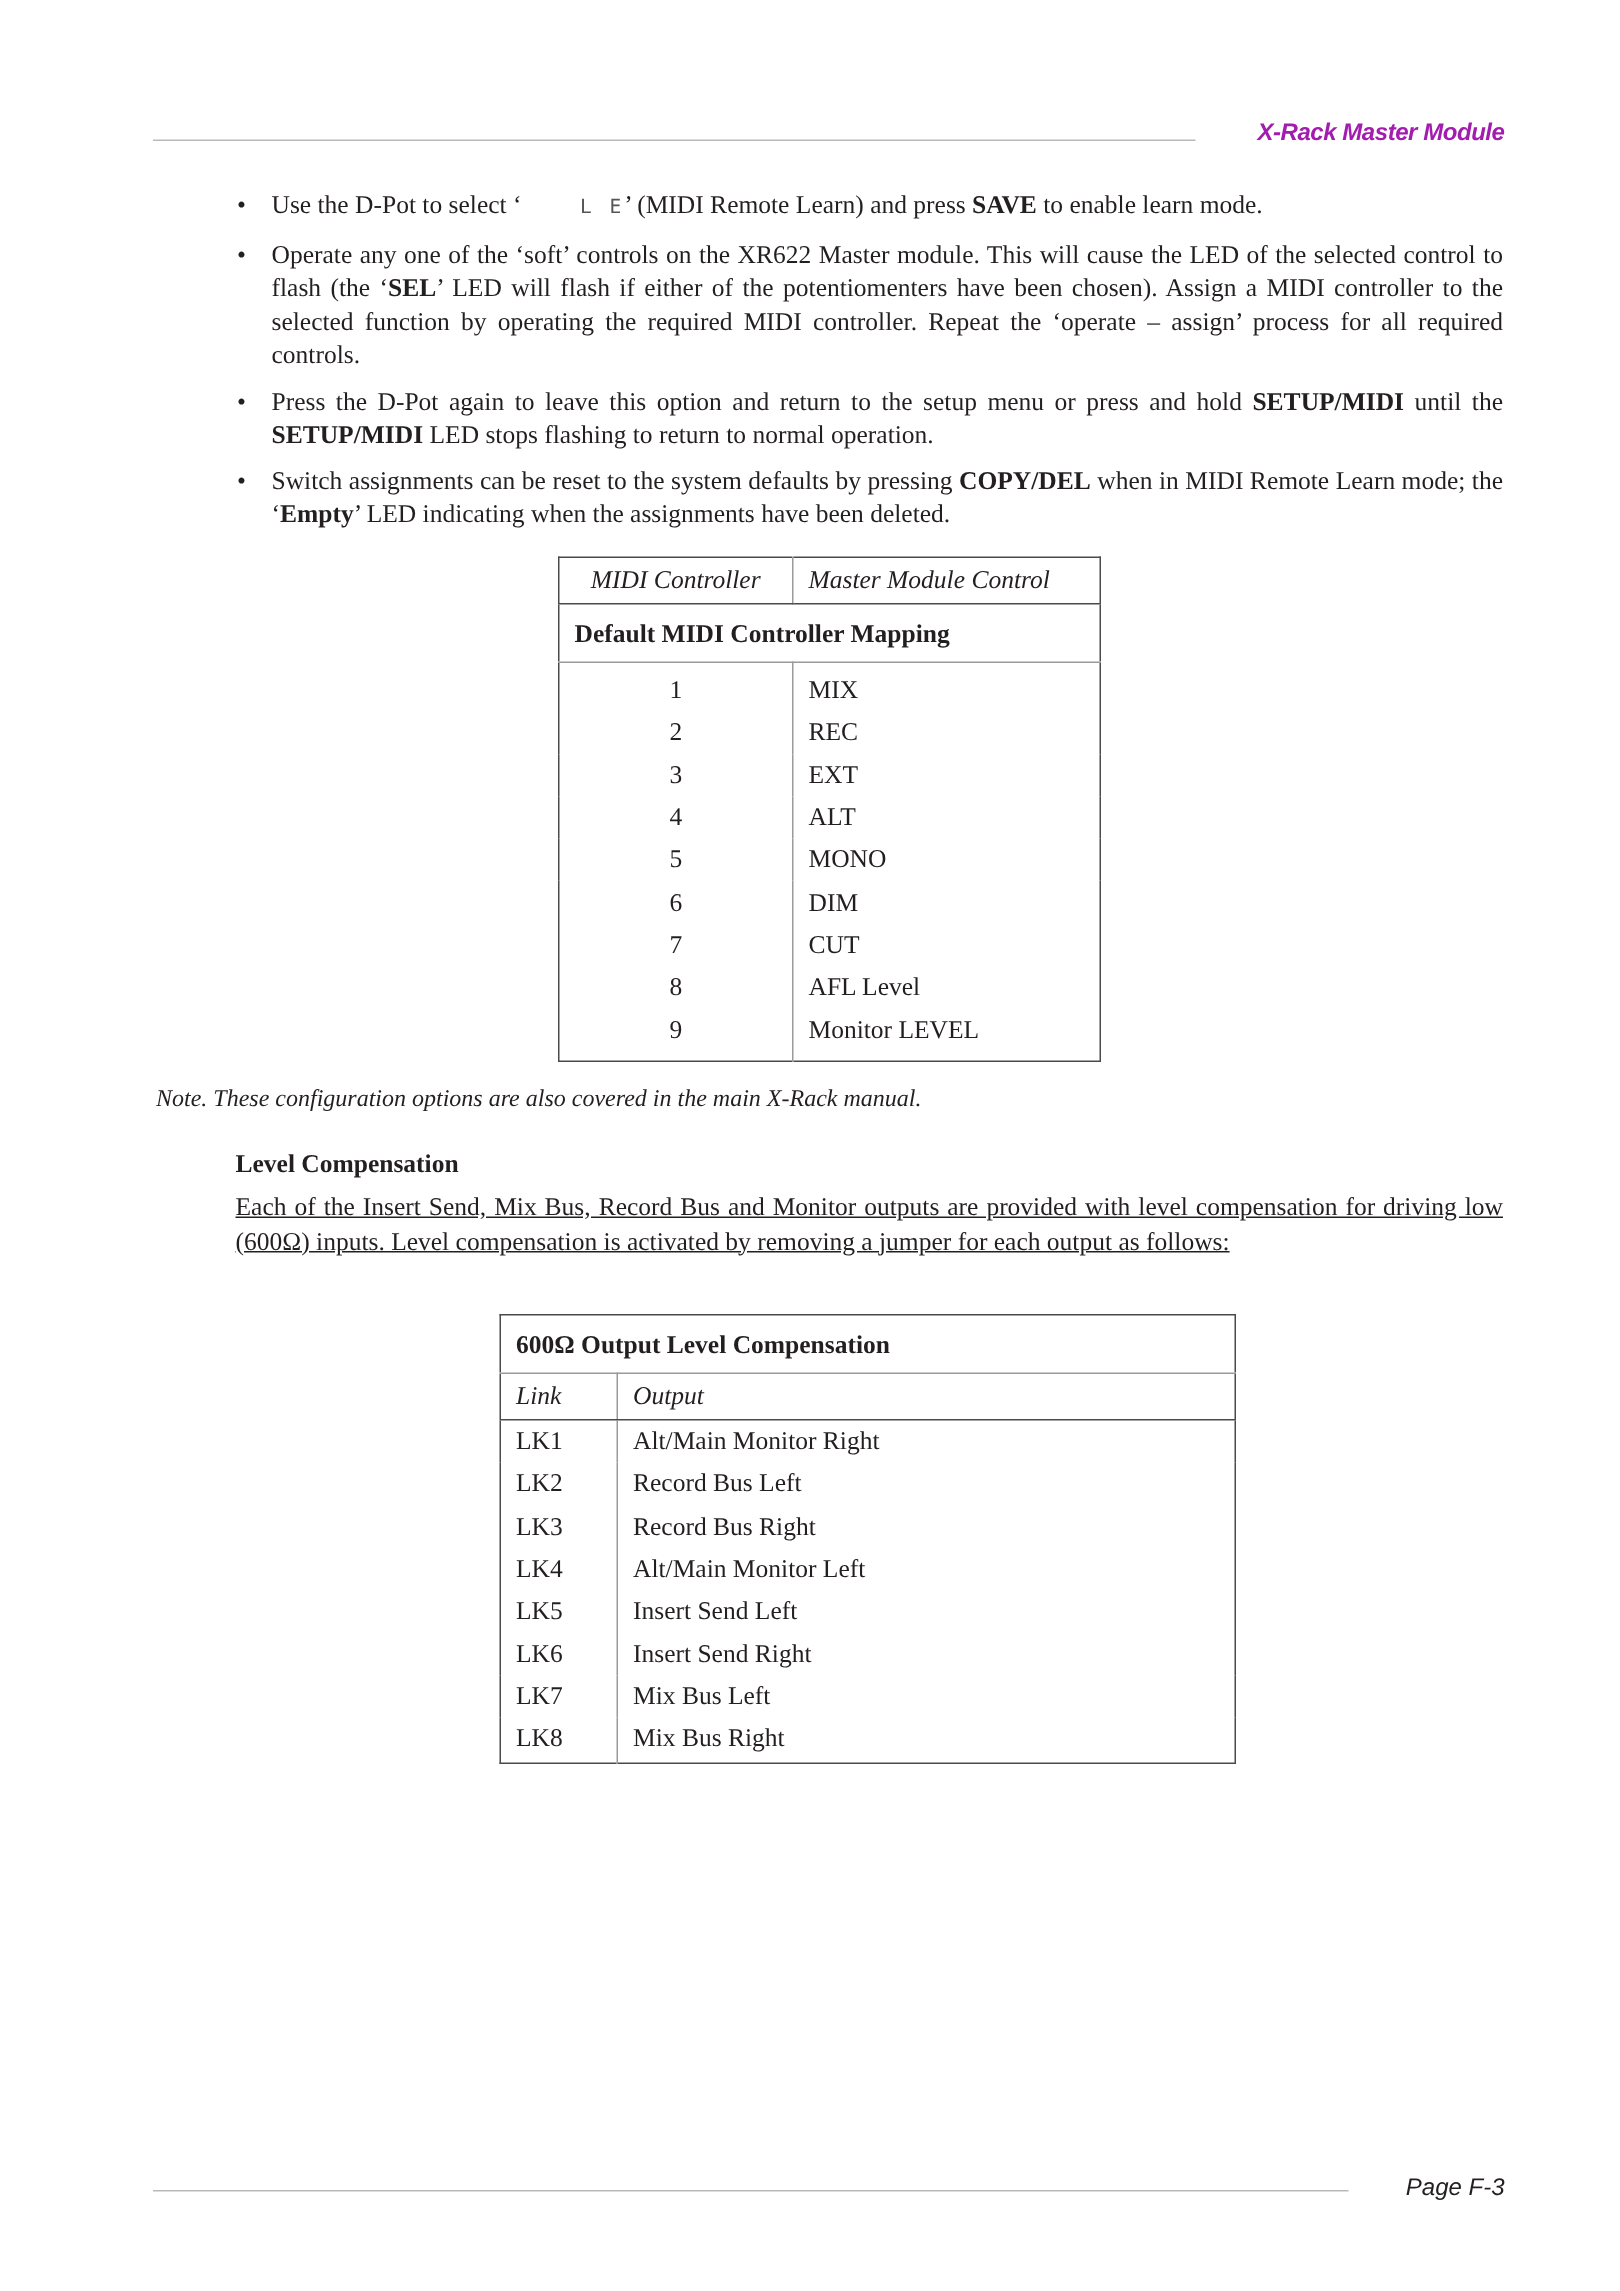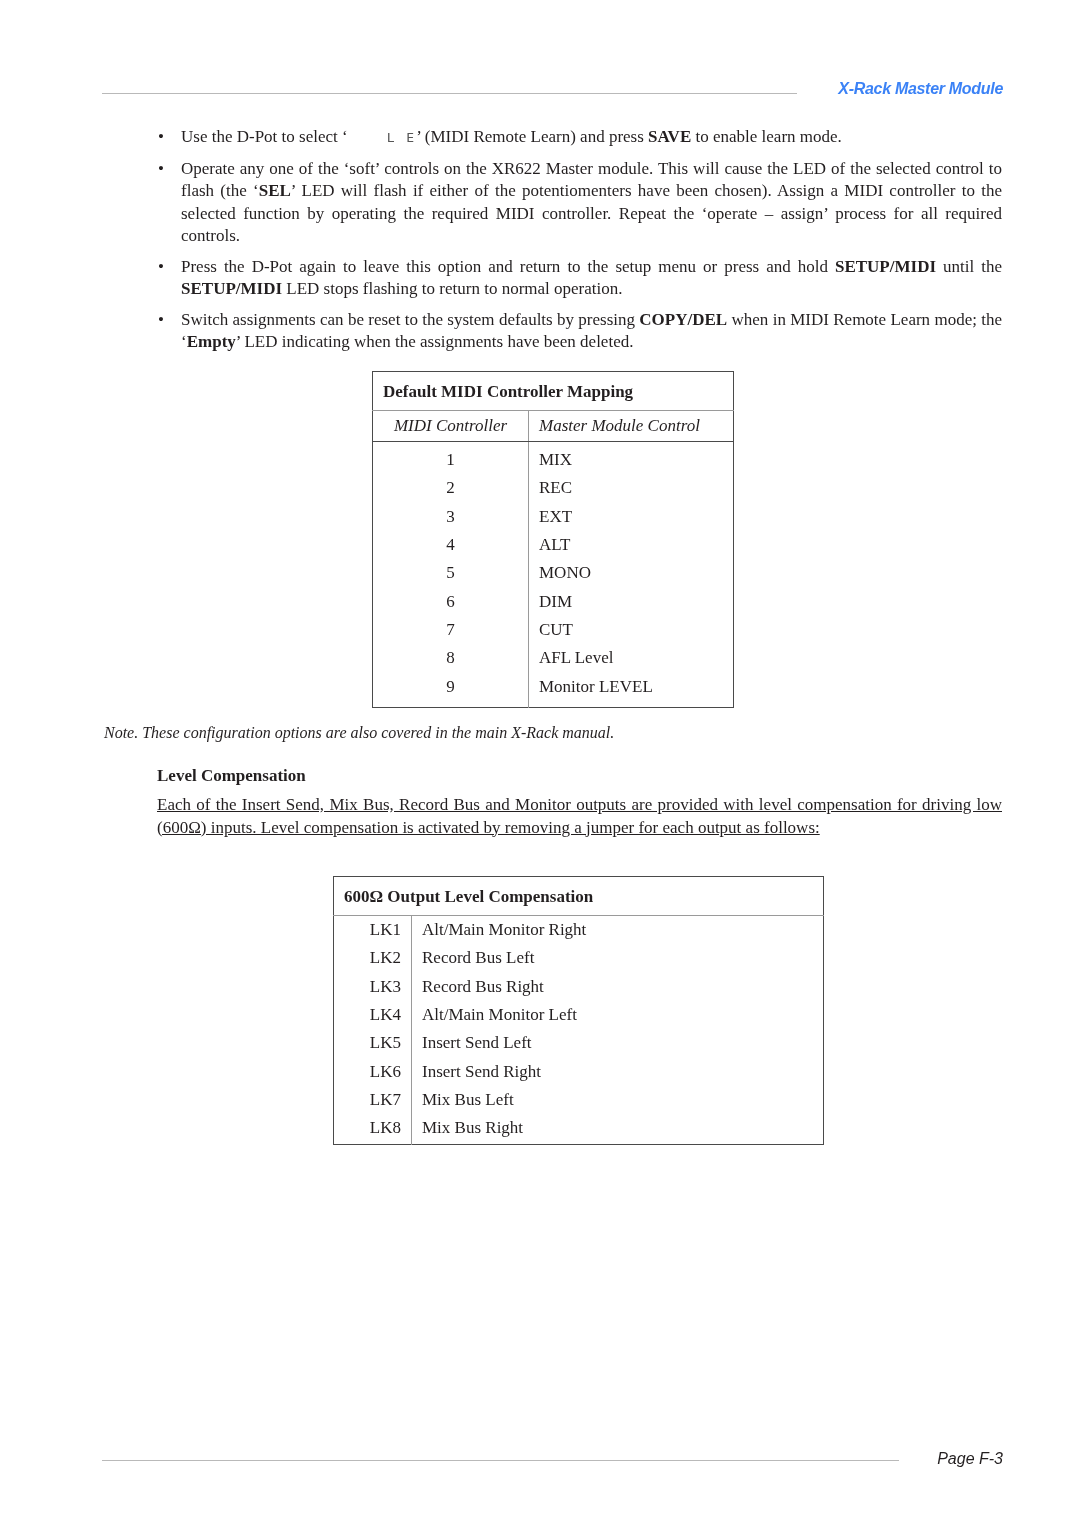--- a/index.html
+++ b/index.html
@@ -1,21 +1,21 @@
 <!DOCTYPE html>
 <html><head>
 <meta charset="utf-8">
 <style>
   html, body { margin: 0; padding: 0; background: #ffffff; }
   body { width: 1080px; height: 1527px; position: relative; overflow: hidden;
          font-family: "Liberation Serif", "DejaVu Serif", serif; color: #231f20; }
 
   .header-rule { position: absolute; left: 102px; top: 93px; width: 695px; height: 1px; background: #b9b9b9; }
   .header-title { position: absolute; right: 77px; top: 80px; font-family: "Liberation Sans", sans-serif;
-                  font-style: italic; font-weight: bold; font-size: 16px; letter-spacing: -0.3px; color: #3b82f6; }
+                  font-style: italic; font-weight: bold; font-size: 16px; letter-spacing: -0.3px; color: #a21caf; }
 
   .bullets { position: absolute; left: 158px; top: 126px; width: 844px; font-size: 17px; line-height: 22.5px; }
   .bullet { position: relative; padding-left: 23px; margin-bottom: 8px; text-align: justify; }
   .bullet .dot { position: absolute; left: 0; top: 0; }
   .bullet b { font-weight: bold; }
   .led-glyph { font-family: "DejaVu Sans Mono", monospace; font-size: 13px; letter-spacing: 2px; color: #555; margin-left: 39px; }
 
   table.mapping { border-collapse: collapse; position: absolute; border: 1.5px solid #4a4a4a; font-size: 17px; }
   table.mapping th.caption-cell { text-align: left; font-weight: bold; padding: 10px 10px 8px 10px;
                                    border-bottom: 1px solid #9a9a9a; }
@@ -28,21 +28,21 @@
   #midi-table td.c1.colhead { text-align: center; }
   #midi-table tr.first td { padding-top: 4px; }
   #midi-table tr.last td { padding-bottom: 6px; }
 
   .note { position: absolute; left: 104px; top: 724px; font-style: italic; font-size: 16px; }
   .section-heading { position: absolute; left: 157px; top: 766px; font-weight: bold; font-size: 17px; }
   .section-para { position: absolute; left: 157px; top: 794px; width: 845px; font-size: 17px; line-height: 22.5px;
                   text-align: justify; text-decoration: underline; }
 
   #lk-table { left: 333px; top: 876px; width: 491px; border-radius: 22px; }
-  #lk-table td.c1 { width: 57px; text-align: right; }
+  #lk-table td.c1 { width: 57px; text-align: left; }
   #lk-table td.c1.colhead { text-align: left; }
   #lk-table tr.last td { padding-bottom: 2px; }
 
   .footer-rule { position: absolute; left: 102px; top: 1460px; width: 797px; height: 1px; background: #b9b9b9; }
   .footer-page { position: absolute; right: 77px; top: 1450px; font-family: "Liberation Sans", sans-serif;
                  font-style: italic; font-weight: normal; font-size: 16px; color: #231f20; }
 </style>
 </head>
 <body>
 
@@ -64,25 +64,25 @@
   </div>
   <div class="bullet">
     <span class="dot">•</span>
     <span class="text"><span>Switch assignments can be reset to the system defaults by pressing </span><b>COPY/DEL</b><span> when in MIDI Remote Learn mode; the ‘</span><b>Empty</b><span>’ LED indicating when the assignments have been deleted.</span></span>
   </div>
 </div>
 
 <table class="mapping" id="midi-table">
   <tbody>
       <tr>
-    <th class="caption-cell" colspan="2">Default MIDI Controller Mapping</th>
+    <td class="c1 colhead">MIDI Controller</td>
+    <td class="colhead">Master Module Control</td>
   </tr>
   <tr>
-    <td class="c1 colhead">MIDI Controller</td>
-    <td class="colhead">Master Module Control</td>
+    <th class="caption-cell" colspan="2">Default MIDI Controller Mapping</th>
   </tr>
   <tr class="first">
     <td class="c1">1</td>
     <td>MIX</td>
   </tr>
   <tr>
     <td class="c1">2</td>
     <td>REC</td>
   </tr>
   <tr>
@@ -119,20 +119,24 @@
 <div class="note">Note.  These configuration options are also covered in the main X-Rack manual.</div>
 
 <div class="section-heading">Level Compensation</div>
 <div class="section-para">Each of the Insert Send, Mix Bus, Record Bus and Monitor outputs are provided with level compensation for driving low (600Ω) inputs. Level compensation is activated by removing a jumper for each output as follows:</div>
 
 <table class="mapping" id="lk-table">
   <tbody>
       <tr>
     <th class="caption-cell" colspan="2">600Ω Output Level Compensation</th>
   </tr>
+  <tr>
+    <td class="c1 colhead">Link</td>
+    <td class="colhead">Output</td>
+  </tr>
   <tr class="first">
     <td class="c1">LK1</td>
     <td>Alt/Main Monitor Right</td>
   </tr>
   <tr>
     <td class="c1">LK2</td>
     <td>Record Bus Left</td>
   </tr>
   <tr>
     <td class="c1">LK3</td>

